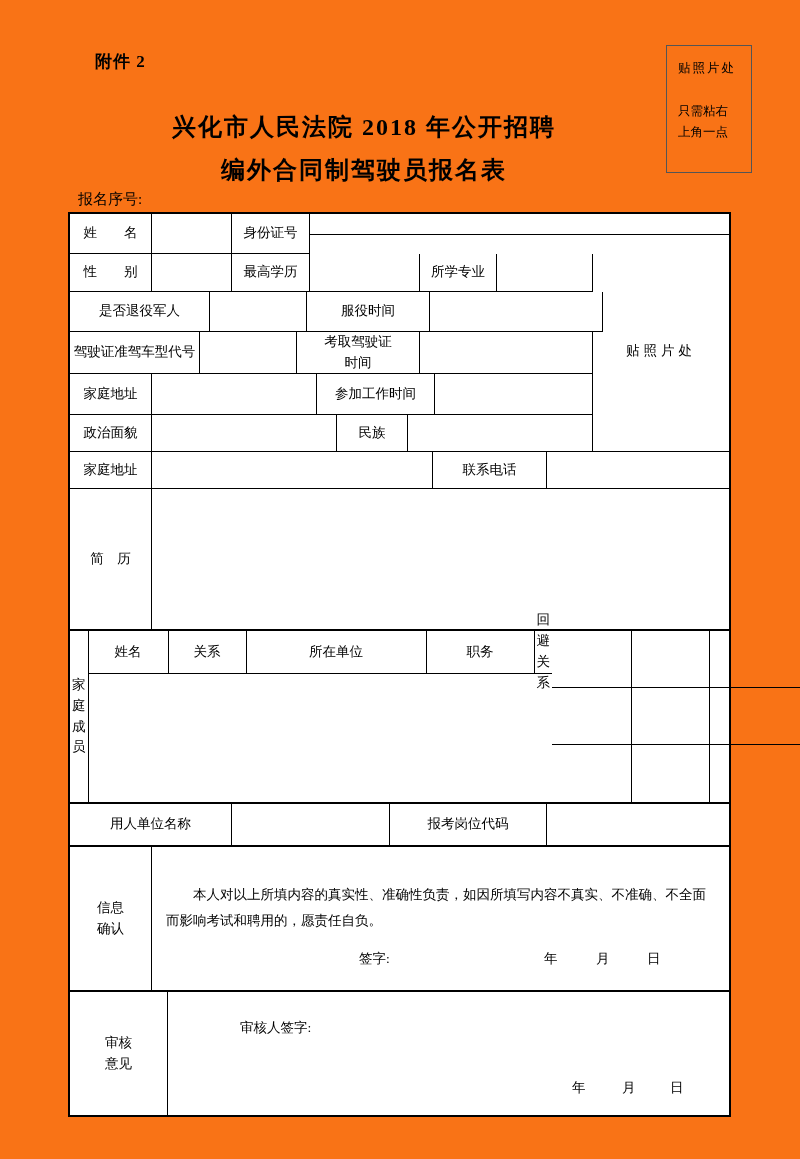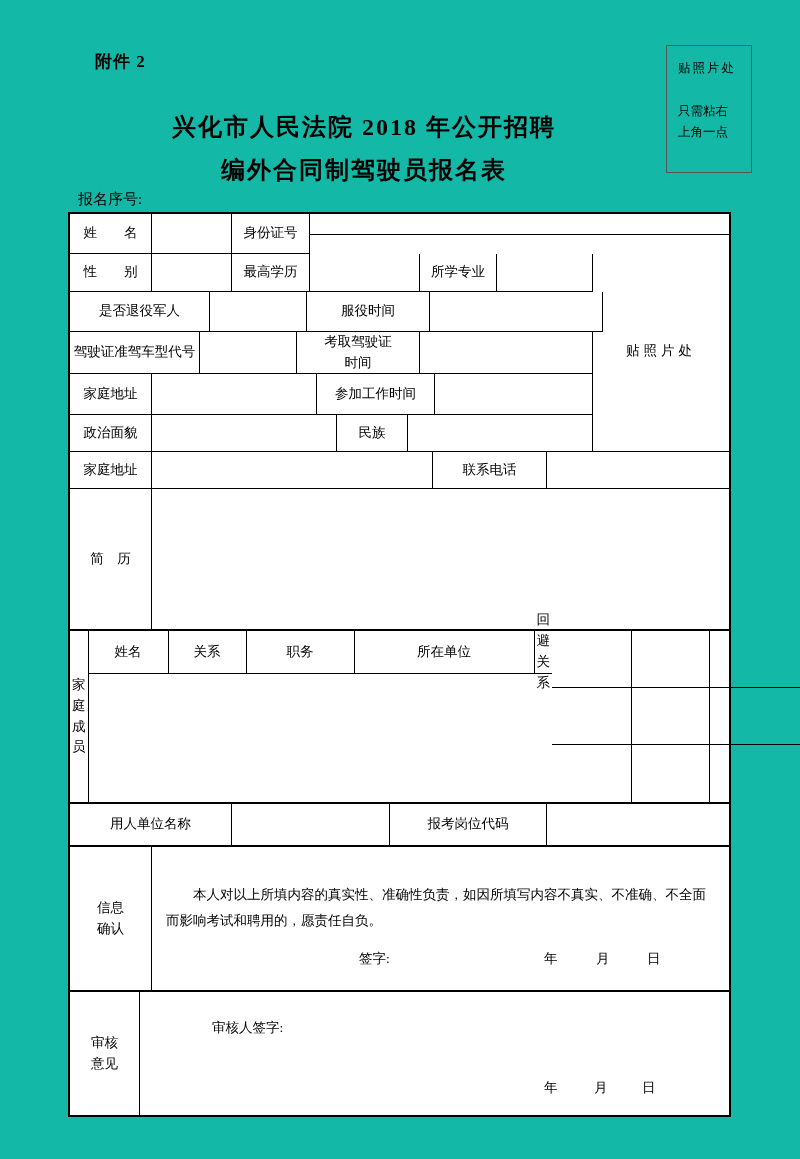--- a/index.html
+++ b/index.html
@@ -1,21 +1,21 @@
 <!DOCTYPE html>
 <html><head>
 <meta charset="utf-8">
 <style>
   html,body { margin:0; padding:0; background:#ffffff; }
   body {
     width:800px; height:1159px;
     font-family:"Liberation Serif","DejaVu Serif",serif;
     color:#000;
   }
-  .page { position:relative; width:800px; height:1159px; background:#14b8a6; overflow:hidden; }
+  .page { position:relative; width:800px; height:1159px; background:#f97316; overflow:hidden; }
 
   .attachment { position:absolute; left:95px; top:50px; font-size:17px; font-weight:bold; letter-spacing:1px; }
 
   .title { position:absolute; left:68px; top:106px; width:592px; text-align:center;
            font-weight:bold; font-size:24px; line-height:43px; letter-spacing:2px; }
 
   .photo-note { position:absolute; left:666px; top:45px; width:86px; height:128px;
                 box-sizing:border-box; border:1px solid #555; font-size:12.5px;
                 padding:12px 6px 0 11px; line-height:21px; }
   .photo-note .l1 { letter-spacing:2px; margin-bottom:22px; }
@@ -138,22 +138,22 @@
       <div class="c noB" style="width:82px">简　历</div>
       <div class="c noB" style="flex:1"></div>
     </div>
 
     <div class="row sec" style="height:171px">
       <div class="c noB fam-label">家庭成员</div>
       <div class="fam-stack">
         <div class="hrow">
             <div class="c fc0">姓名</div>
             <div class="c fc1">关系</div>
+            <div class="c fc2">所在单位</div>
             <div class="c fc3">职务</div>
-            <div class="c fc2">所在单位</div>
             <div class="c fc4">回避关系</div>
           </div>
         <div style="display:flex;flex-direction:column;flex:1">
             <div class="frow">
               <div class="c fc0"></div>
               <div class="c fc1"></div>
               <div class="c fc2"></div>
               <div class="c fc3"></div>
               <div class="c fc4"></div>
             </div>
@@ -188,21 +188,21 @@
       <div class="c noB cl" style="flex:1">
         <div class="statement">本人对以上所填内容的真实性、准确性负责，如因所填写内容不真实、不准确、不全面而影响考试和聘用的，愿责任自负。</div>
         <span class="abs" style="left:207px;top:102px">签字:</span>
         <span class="abs" style="left:392px;top:102px">年</span>
         <span class="abs" style="left:444px;top:102px">月</span>
         <span class="abs" style="left:495px;top:102px">日</span>
       </div>
     </div>
 
     <div class="row" style="height:123px">
-      <div class="c noB" style="width:70px">审核
+      <div class="c noB" style="width:98px">审核
 意见</div>
       <div class="c noB cl" style="flex:1">
         <span class="abs" style="left:72px;top:26px">审核人签字:</span>
         <span class="abs" style="left:404px;top:86px">年</span>
         <span class="abs" style="left:454px;top:86px">月</span>
         <span class="abs" style="left:502px;top:86px">日</span>
       </div>
     </div>
 
   </div>

